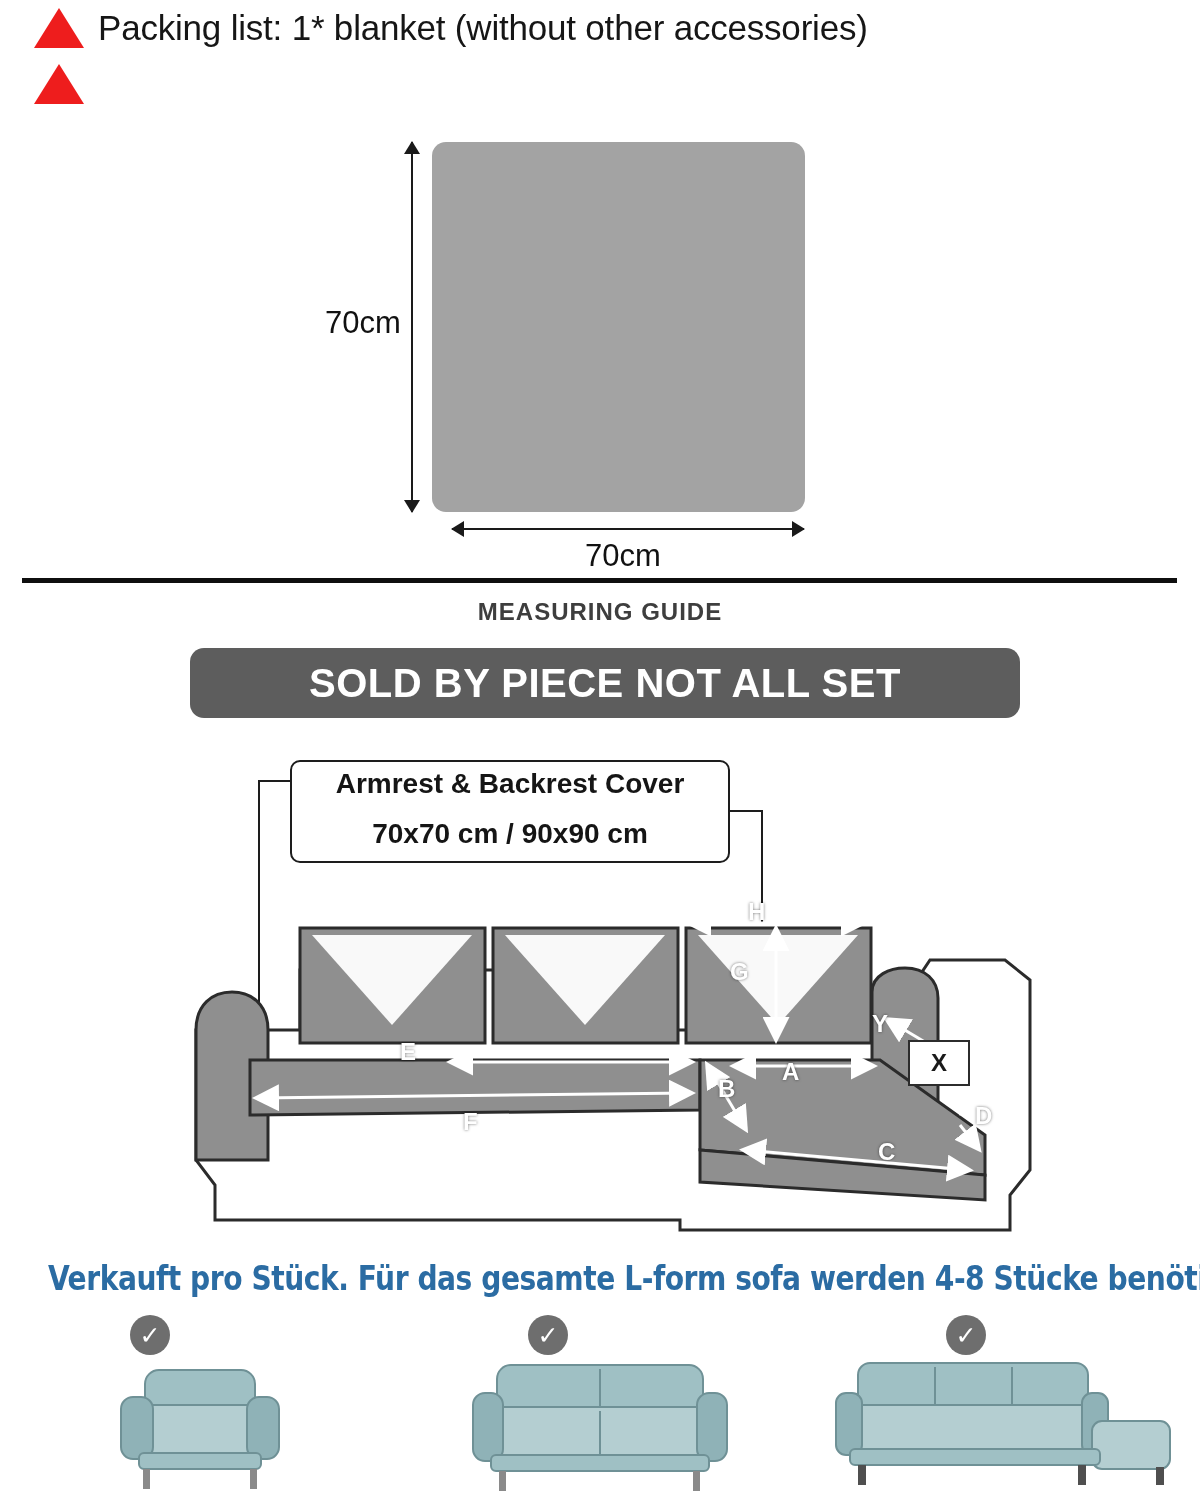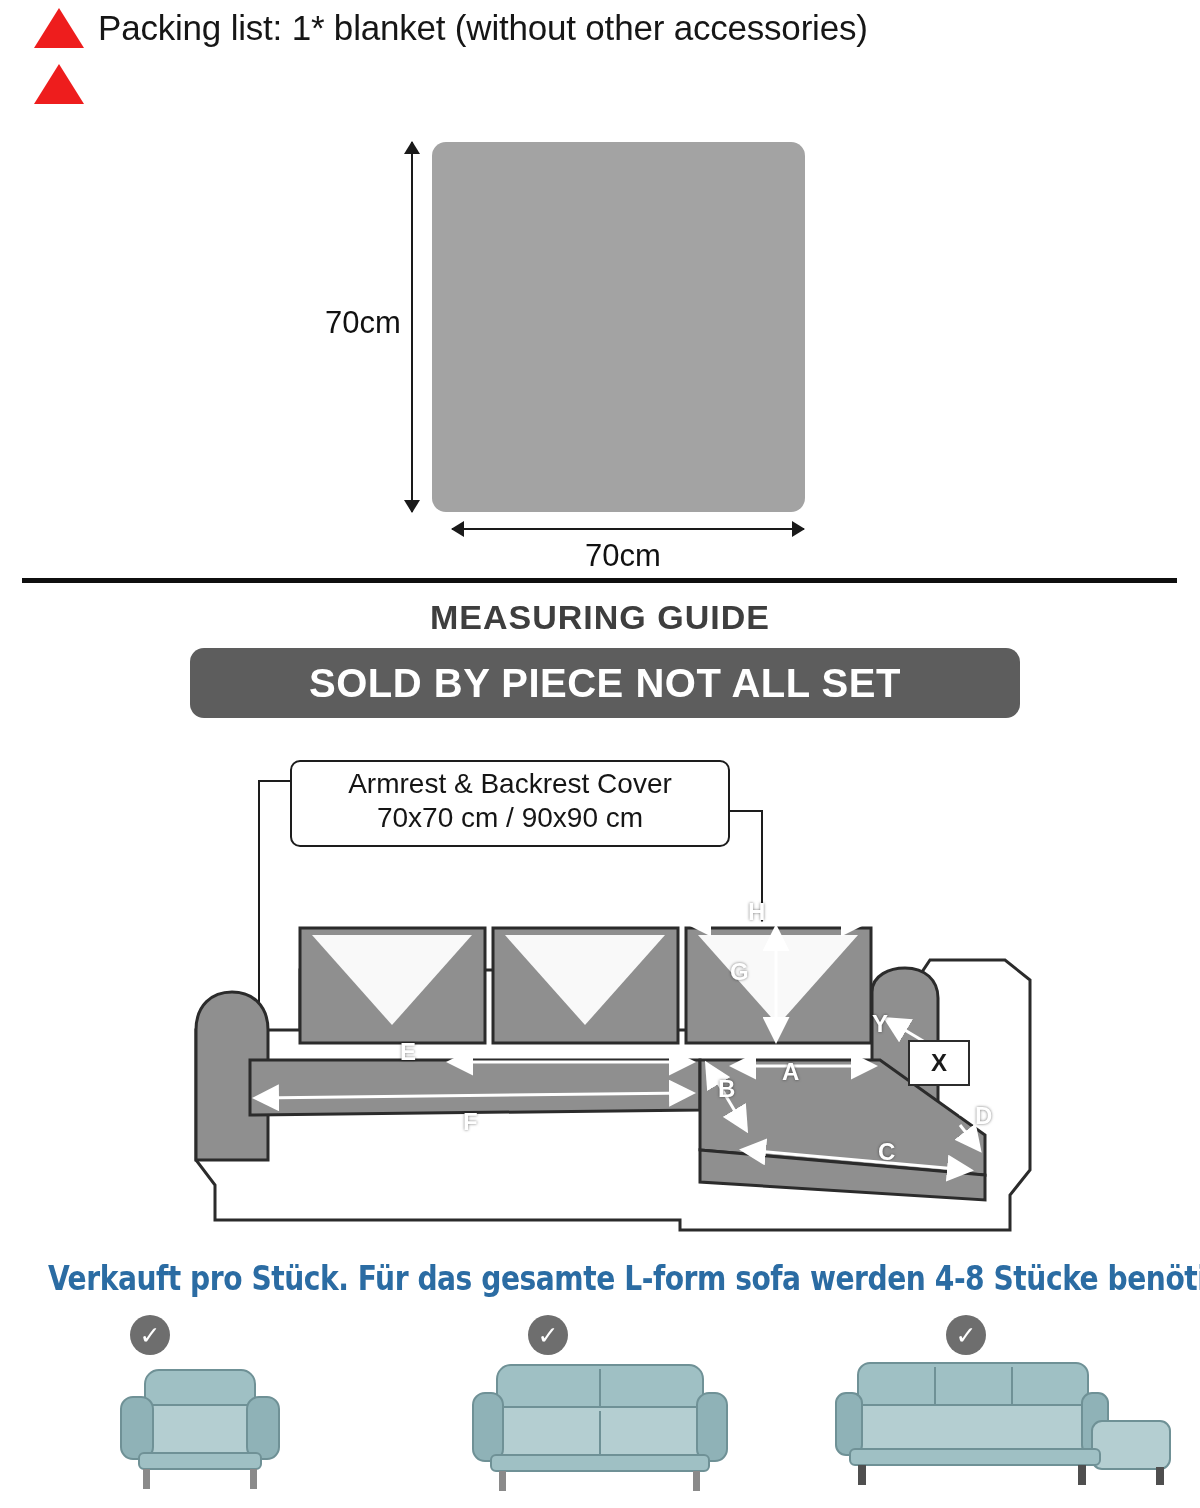--- a/index.html
+++ b/index.html
@@ -110,21 +110,21 @@
     width: 1155px; height: 5px;
     background: #0f0f0f;
   }
 
   
   .guide-title {
     position: absolute;
     left: 0; top: 598px;
     width: 1200px;
     text-align: center;
-    font-size: 34px;
+    font-size: 24px;
     font-weight: bold;
     color: #3e3e3e;
     letter-spacing: 1px;
   }
   .sold-banner {
     position: absolute;
     left: 190px; top: 648px;
     width: 830px; height: 70px;
     background: #5d5d5d;
     border-radius: 14px;
@@ -145,30 +145,32 @@
   }
   .callout {
     position: absolute;
     left: 290px; top: 30px;
     width: 440px;
     border: 2px solid #1d1d1d;
     border-radius: 10px;
     background: #ffffff;
     padding: 6px 0 10px 0;
     text-align: center;
+    font-weight: bold;
   }
   .callout .l1 {
     font-size: 28px;
     color: #151515;
     line-height: 1.15;
   }
   .callout .l2 {
     font-size: 28px;
     color: #151515;
     line-height: 1.25;
+    margin-top: 16px;
   }
   .callout-leg-left {
     position: absolute;
     left: 258px; top: 50px;
     width: 2px; height: 250px;
     background: #1d1d1d;
   }
   .callout-leg-left-h {
     position: absolute;
     left: 258px; top: 50px;

